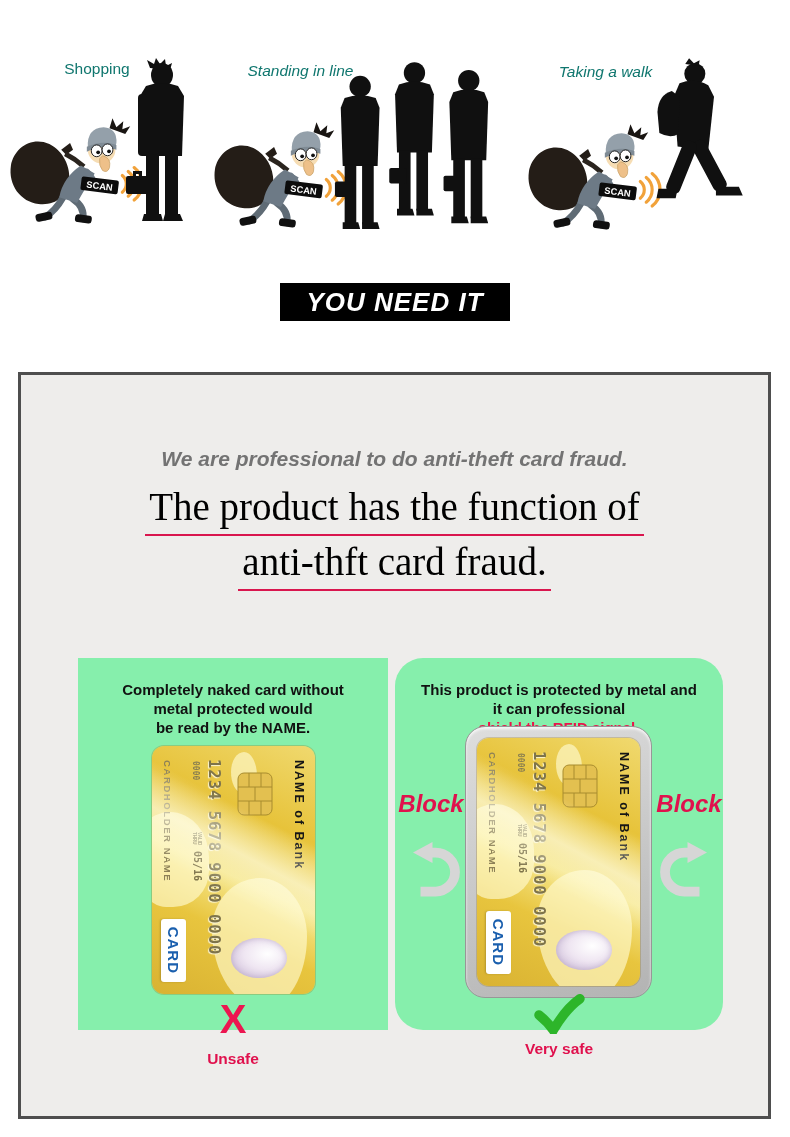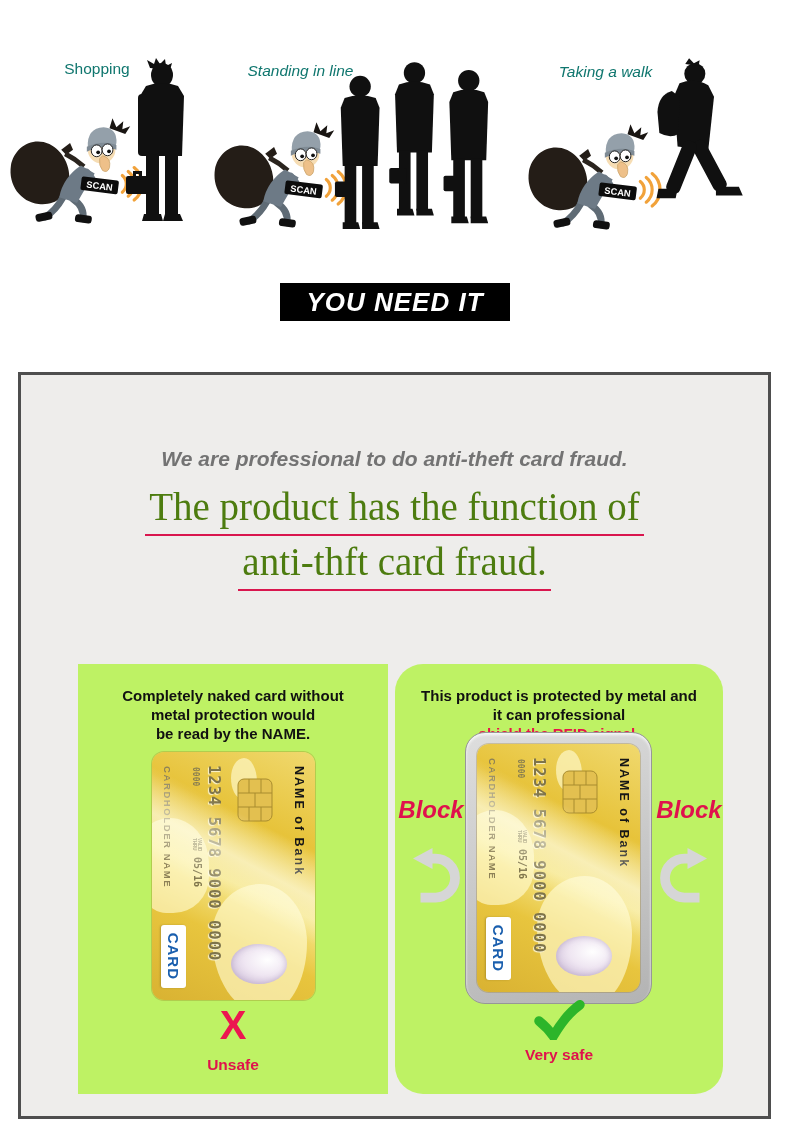--- a/index.html
+++ b/index.html
@@ -23,26 +23,26 @@
   .banner{position:absolute;left:280px;top:283px;width:230px;height:38px;background:#000;
           color:#fff;display:flex;align-items:center;justify-content:center;
           font-weight:800;font-style:italic;font-size:26px;letter-spacing:1px;}
 
   
   .infobox{position:absolute;left:18px;top:372px;width:747px;height:741px;
            border:3px solid #4e4e4e;background:#eeedeb;}
   .subtitle{position:absolute;top:72px;width:100%;text-align:center;
             font-weight:700;font-style:italic;font-size:21px;color:#737373;}
   .titlewrap{position:absolute;top:106px;width:100%;text-align:center;
-             font-family:"Liberation Serif",serif;font-size:39px;color:#4d7c0f;line-height:1;}
+             font-family:"Liberation Serif",serif;font-size:39px;color:#000000;line-height:1;}
   .titlewrap .tline{display:inline-block;border-bottom:2px solid #d9164e;
                     padding:0 4px 8px 4px;margin-top:6px;}
 
   
-  .panel{position:absolute;top:289px;height:430px;background:#bef264;}
+  .panel{position:absolute;top:283px;height:372px;background:#86efac;}
   .panel-left{left:57px;width:310px;}
   .panel-right{left:374px;width:328px;border-radius:28px;}
   .pdesc{position:absolute;top:22px;width:100%;text-align:center;
          font-weight:700;font-size:15px;line-height:19px;color:#111;}
   .redline{color:#e8144c;}
   .caption{position:absolute;width:100%;text-align:center;font-weight:700;
            font-size:15.5px;color:#e0114d;}
   .xmark{position:absolute;top:341px;width:100%;text-align:center;
          font-weight:900;font-size:40px;line-height:1;color:#ec1650;}
   .cap-left{top:392px;}
@@ -255,21 +255,21 @@
     <div class="subtitle">We are professional to do anti-theft card fraud.</div>
 
     <div class="titlewrap">
       <span class="tline">The product has the function of</span><br>
       <span class="tline">anti-thft card fraud.</span>
     </div>
 
     <div class="panel panel-left">
       <div class="pdesc">
         <div>Completely naked card without</div>
-        <div>metal protection would</div>
+        <div>metal protected would</div>
         <div>be read by the NAME.</div>
       </div>
 
       <div class="card-port cp-left">
         <div class="card">
           <div class="map m1"></div>
           <div class="map m2"></div>
           <div class="map m3"></div>
           <div class="bank">NAME of Bank</div>
           <svg class="chip" width="44" height="36" viewBox="0 0 44 36">

